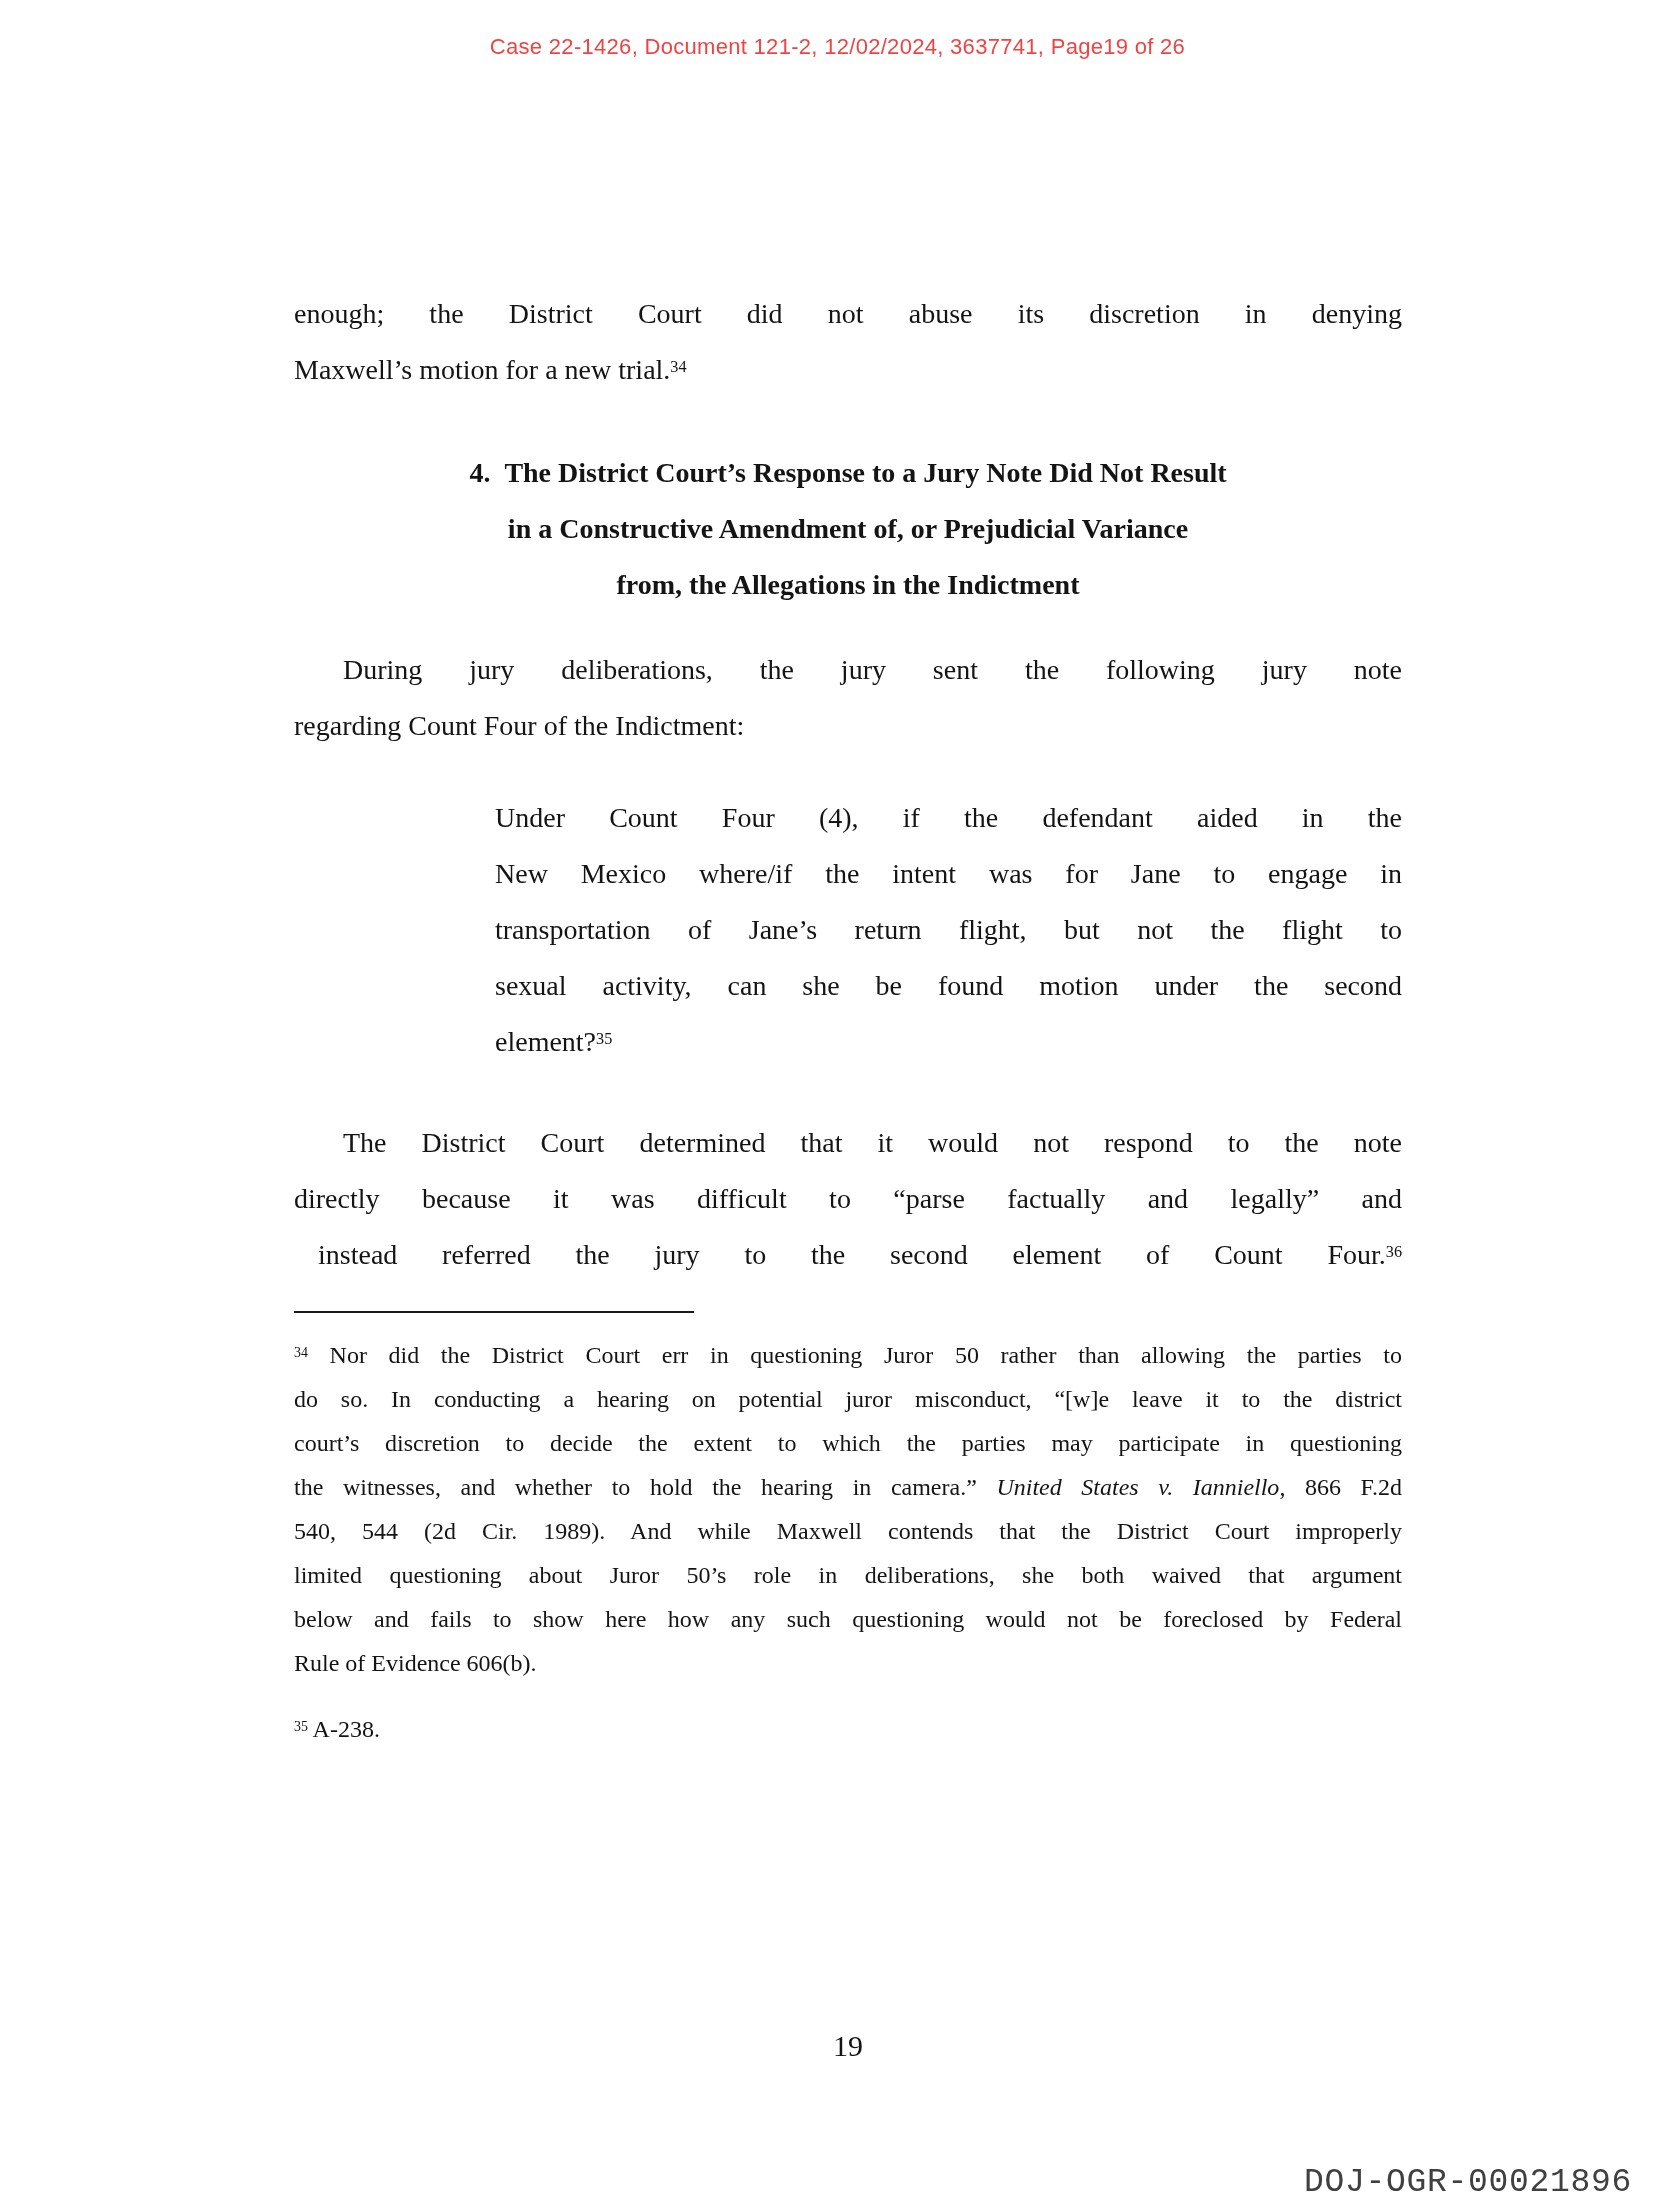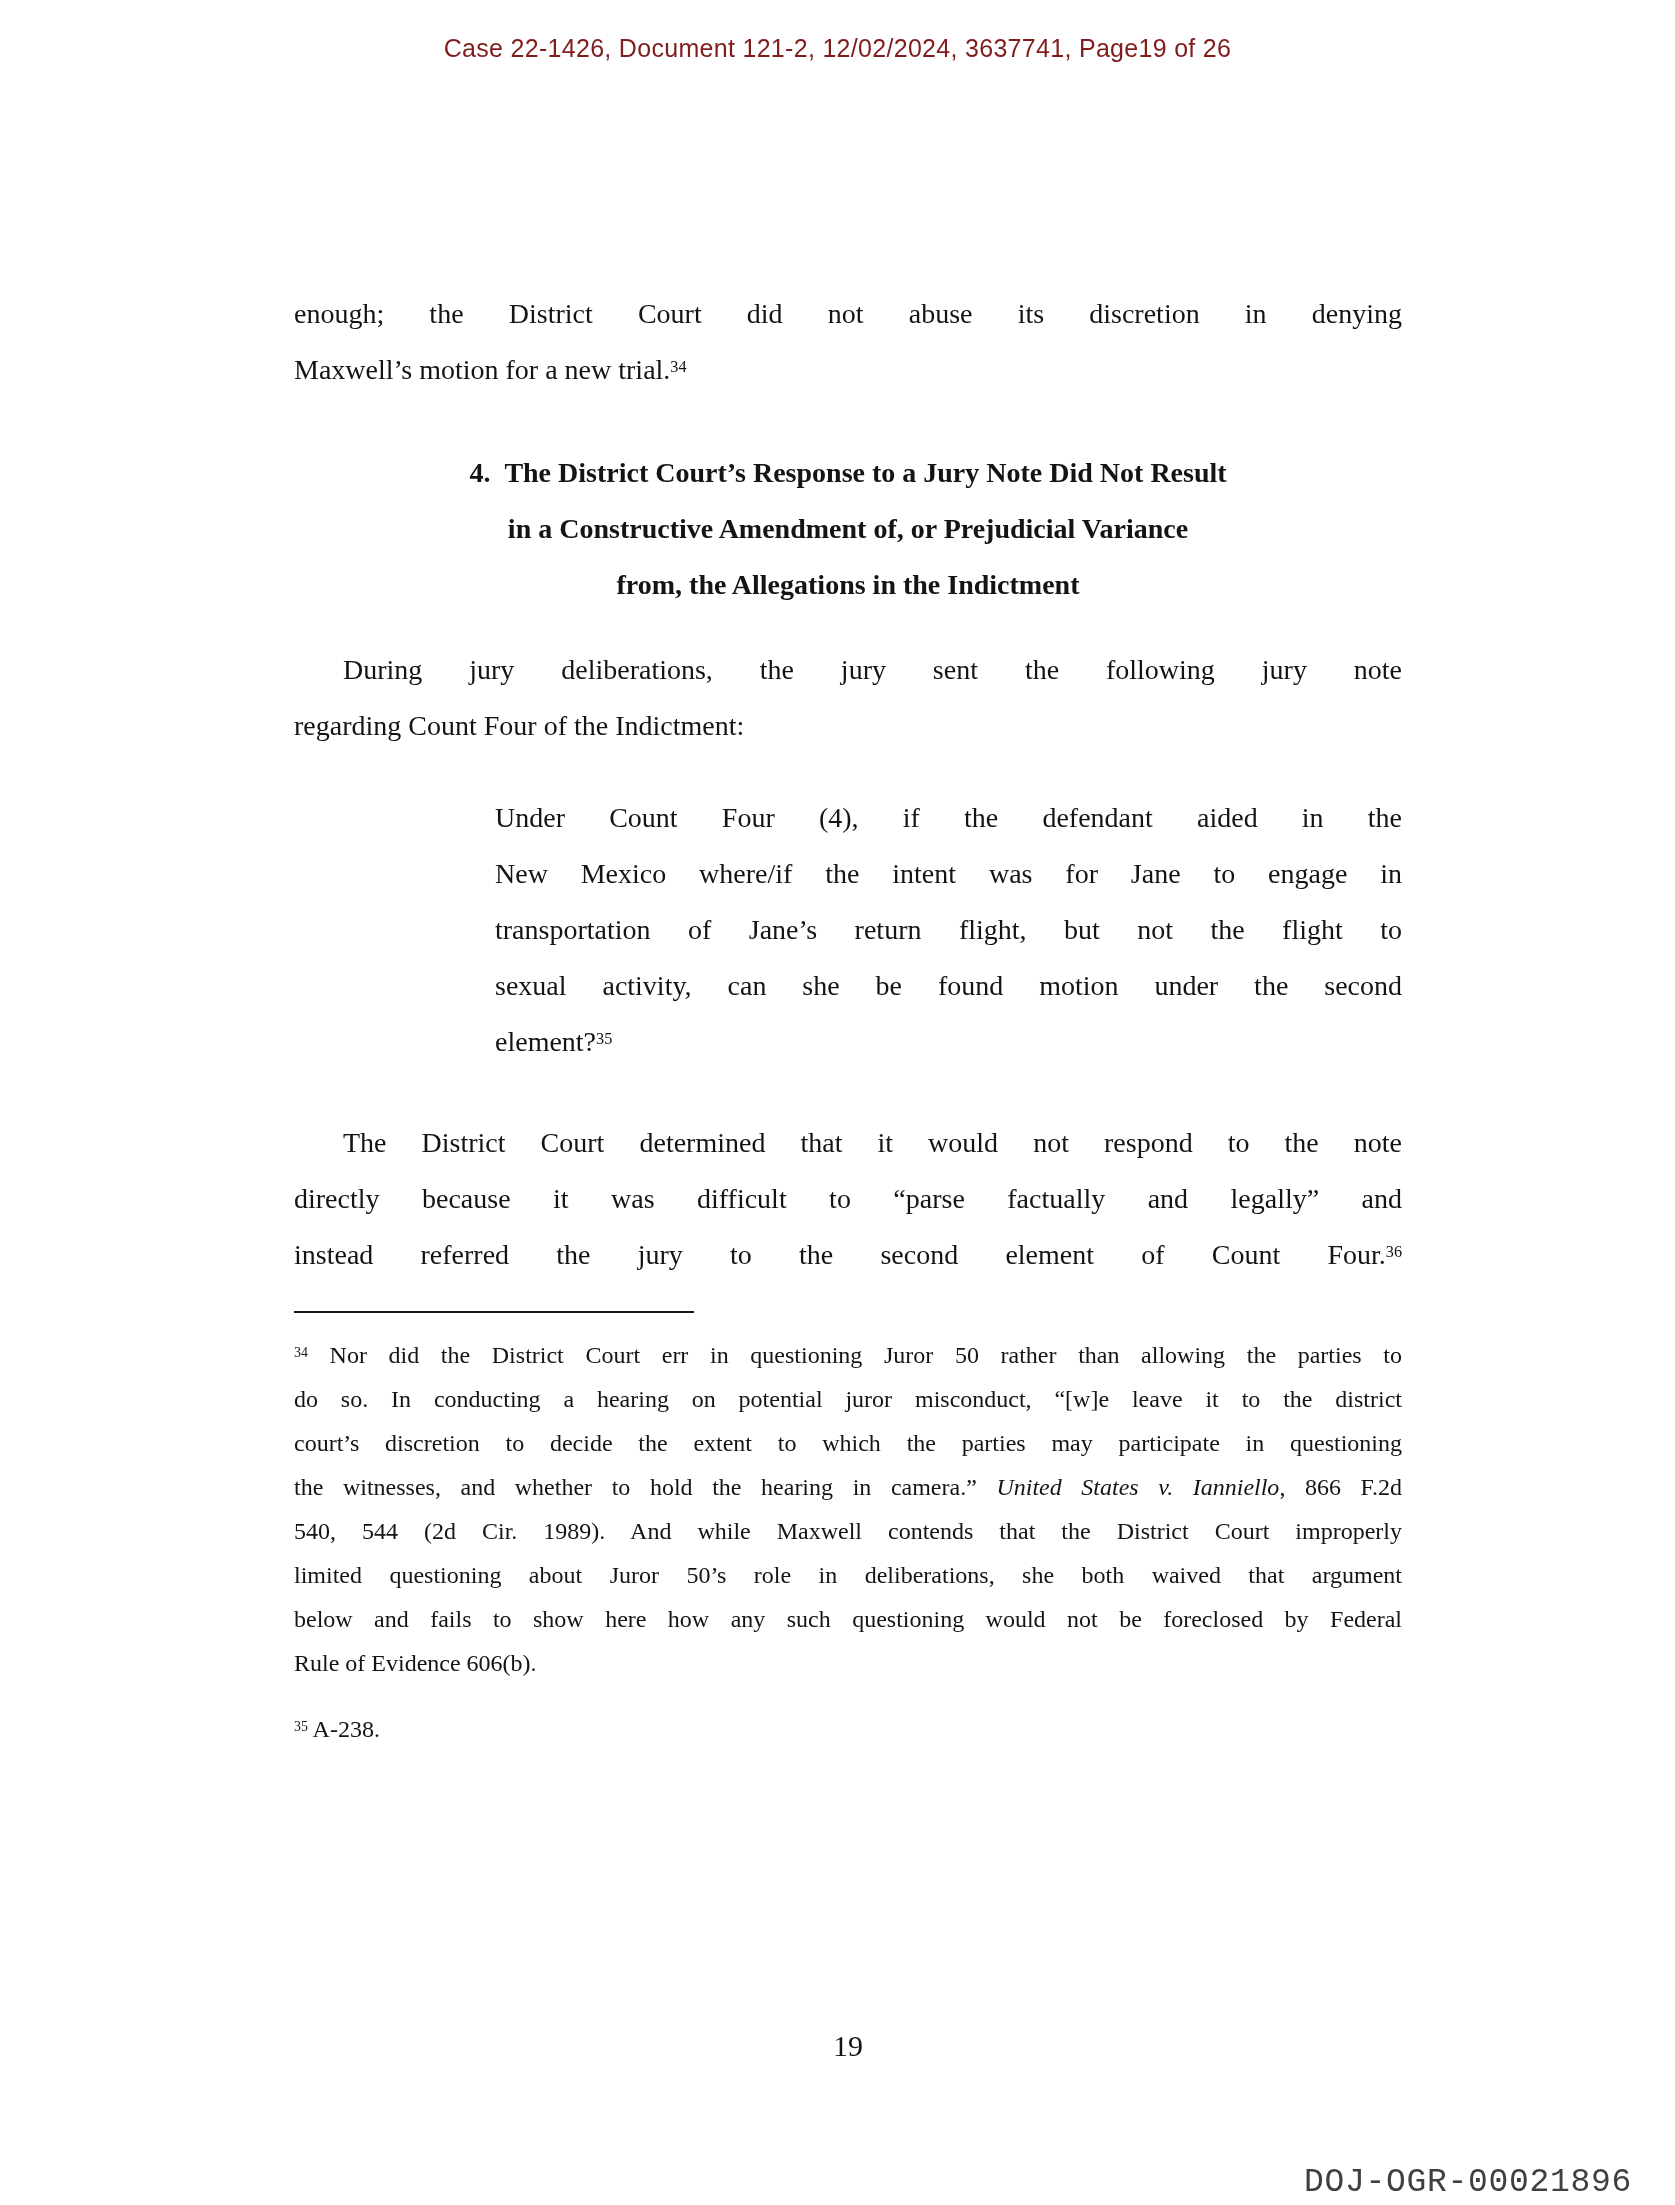--- a/index.html
+++ b/index.html
@@ -12,38 +12,38 @@
     color: #141414;
     font-family: "Liberation Serif", serif;
     overflow: hidden;
   }
   .stamp {
     position: absolute;
     top: 34px; left: 0;
     width: 100%;
     text-align: center;
     font-family: "Liberation Sans", sans-serif;
-    font-size: 25px;
-    color: #7f1d1d;
+    font-size: 22px;
+    color: #ef4444;
     letter-spacing: 0.3px;
   }
   .block {
     position: absolute;
     left: 294px;
     width: 1108px;
   }
   .body-text .line {
     font-size: 28px;
     line-height: 56px;
     text-align: justify;
     text-align-last: justify;
     white-space: normal;
   }
   .body-text .line:last-child { text-align-last: left; }
-  .body-text.stretch-last .line:last-child { text-align-last: justify; }
+  .body-text.stretch-last .line:last-child { text-align-last: justify; margin-left: 24px; }
   .indent-first .line:first-child { text-indent: 49px; }
   .heading { text-align: center; font-weight: bold; }
   .heading .line {
     font-size: 28px;
     line-height: 56px;
     text-align: right;
     text-align-last: center;
   }
   .quote-block {
     position: absolute;

